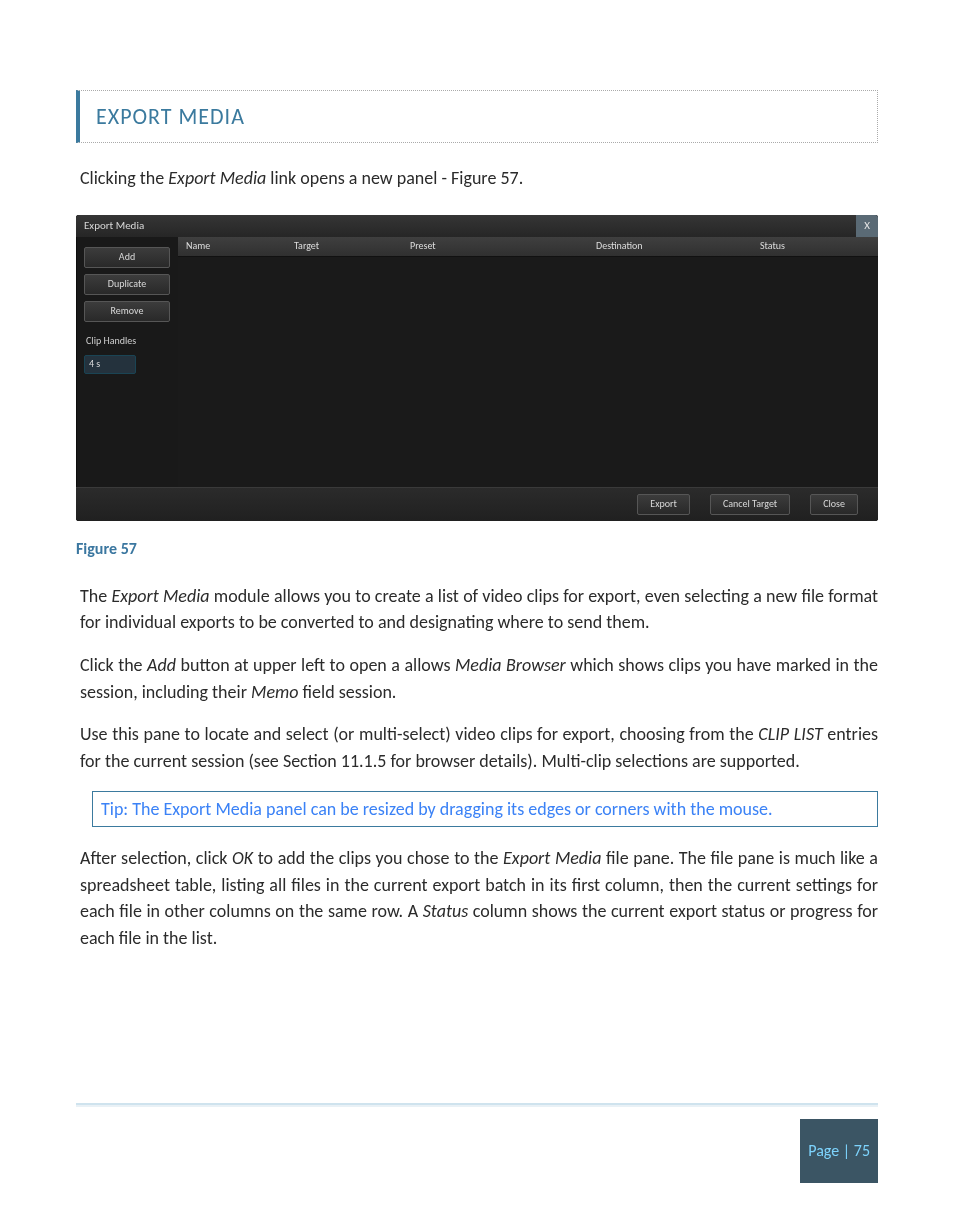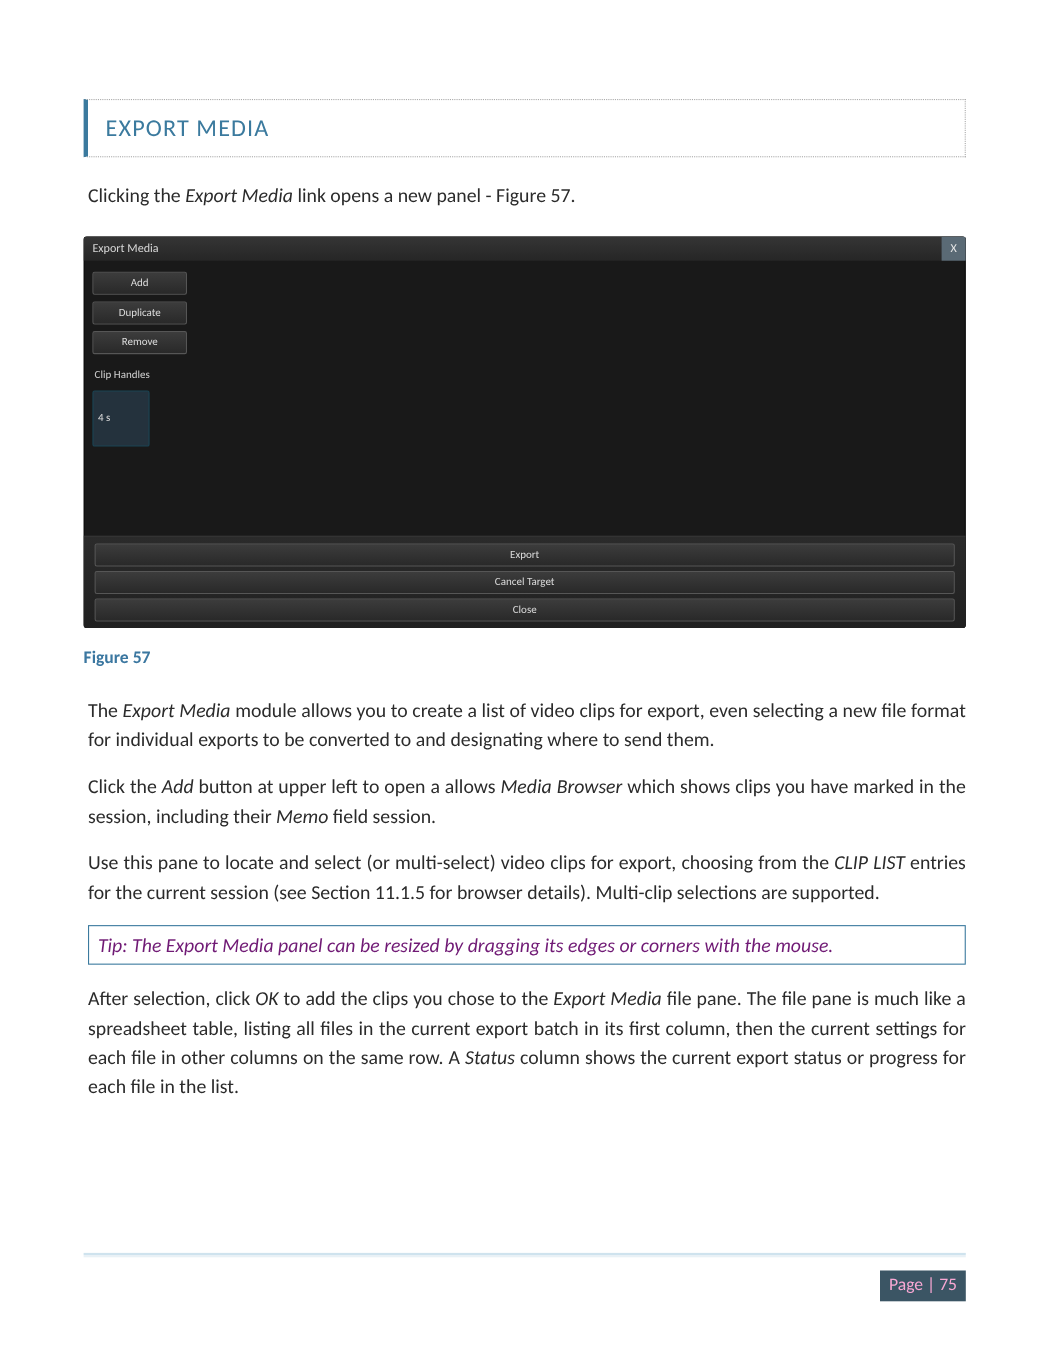--- a/index.html
+++ b/index.html
@@ -83,21 +83,21 @@
     border-radius:2px;
     color:#d9d9d9;
     font-size:10px;
   }
   .ui-label{font-size:10px;color:#cfcfcf;padding:6px 0 0 2px;}
   .ui-input{
     height:17px;
     background:var(--input-bg);
     border:1px solid #1a4454;
     border-radius:2px;
-    padding:16px 4px;
+    padding:0 4px;
     font-size:10px;color:#dcdcdc;
     display:flex;align-items:center;
     width:42px;
   }
   .ui-main{flex:1;display:flex;flex-direction:column;}
   .ui-colheaders{
     display:flex;
     background:linear-gradient(#3f3f3f,#303030);
     height:19px;align-items:center;
     font-size:10px;color:#dcdcdc;
@@ -106,55 +106,53 @@
   .col{padding:0 8px;}
   .col.name{flex:0 0 92px;}
   .col.target{flex:0 0 100px;}
   .col.preset{flex:0 0 170px;}
   .col.dest{flex:1 1 auto;}
   .col.status{flex:0 0 110px;}
   .ui-list{flex:1;background:#1a1a1a;}
   .ui-footer{
     display:flex;
     justify-content:flex-end;
-    gap:4px;
+    gap:20px;
     background:linear-gradient(#2b2b2b,#202020);
-    padding:6px 10px;
+    padding:6px 20px;
     border-top:1px solid #3a3a3a;
-    flex-direction:column;
   }
   .ui-footer .ui-btn{padding:0 12px;}
   .figure-caption{
     color:var(--figure-caption);
     font-weight:600;
     font-size:16px;
     margin:16px 0 22px 0;
   }
   .tip-box{
     border:1px solid var(--tip-border);
     padding:4px 8px;
-    color:#701a75;
-    font-style:italic;
-    margin:10px 0 18px 4px;
+    color:#3b82f6;
+    margin:10px 0 18px 16px;
   }
   .page-footer{
     position:absolute;
     left:76px;right:76px;bottom:44px;
   }
   .footer-rule{
     height:4px;
     background:linear-gradient(#cfe3ee 0 2px,#e9f1f6 2px 4px);
     margin-bottom:12px;
   }
   .page-badge{
     float:right;
     background:var(--footer-badge);
-    color:#f9a8d4;
+    color:#7dd3fc;
     font-size:16px;
-    padding:2px 8px;
+    padding:20px 8px;
   }
 </style>
 </head>
 <body>
 
 <div class="heading-wrap">
   <h2>EXPORT MEDIA</h2>
 </div>
 
 <p>
@@ -167,20 +165,30 @@
     <span class="closebox">X</span>
   </div>
   <div class="ui-body">
     <div class="ui-sidebar">
       <div class="ui-btn">Add</div>
       <div class="ui-btn">Duplicate</div>
       <div class="ui-btn">Remove</div>
       <div class="ui-label">Clip Handles</div>
       <div class="ui-input">4 s</div>
     </div>
+    <div class="ui-main">
+      <div class="ui-colheaders">
+        <div class="col name">Name</div>
+        <div class="col target">Target</div>
+        <div class="col preset">Preset</div>
+        <div class="col dest">Destination</div>
+        <div class="col status">Status</div>
+      </div>
+      <div class="ui-list"></div>
+    </div>
   </div>
   <div class="ui-footer">
     <div class="ui-btn">Export</div>
     <div class="ui-btn">Cancel Target</div>
     <div class="ui-btn">Close</div>
   </div>
 </div>
 
 <div class="figure-caption">Figure 57</div>
 

